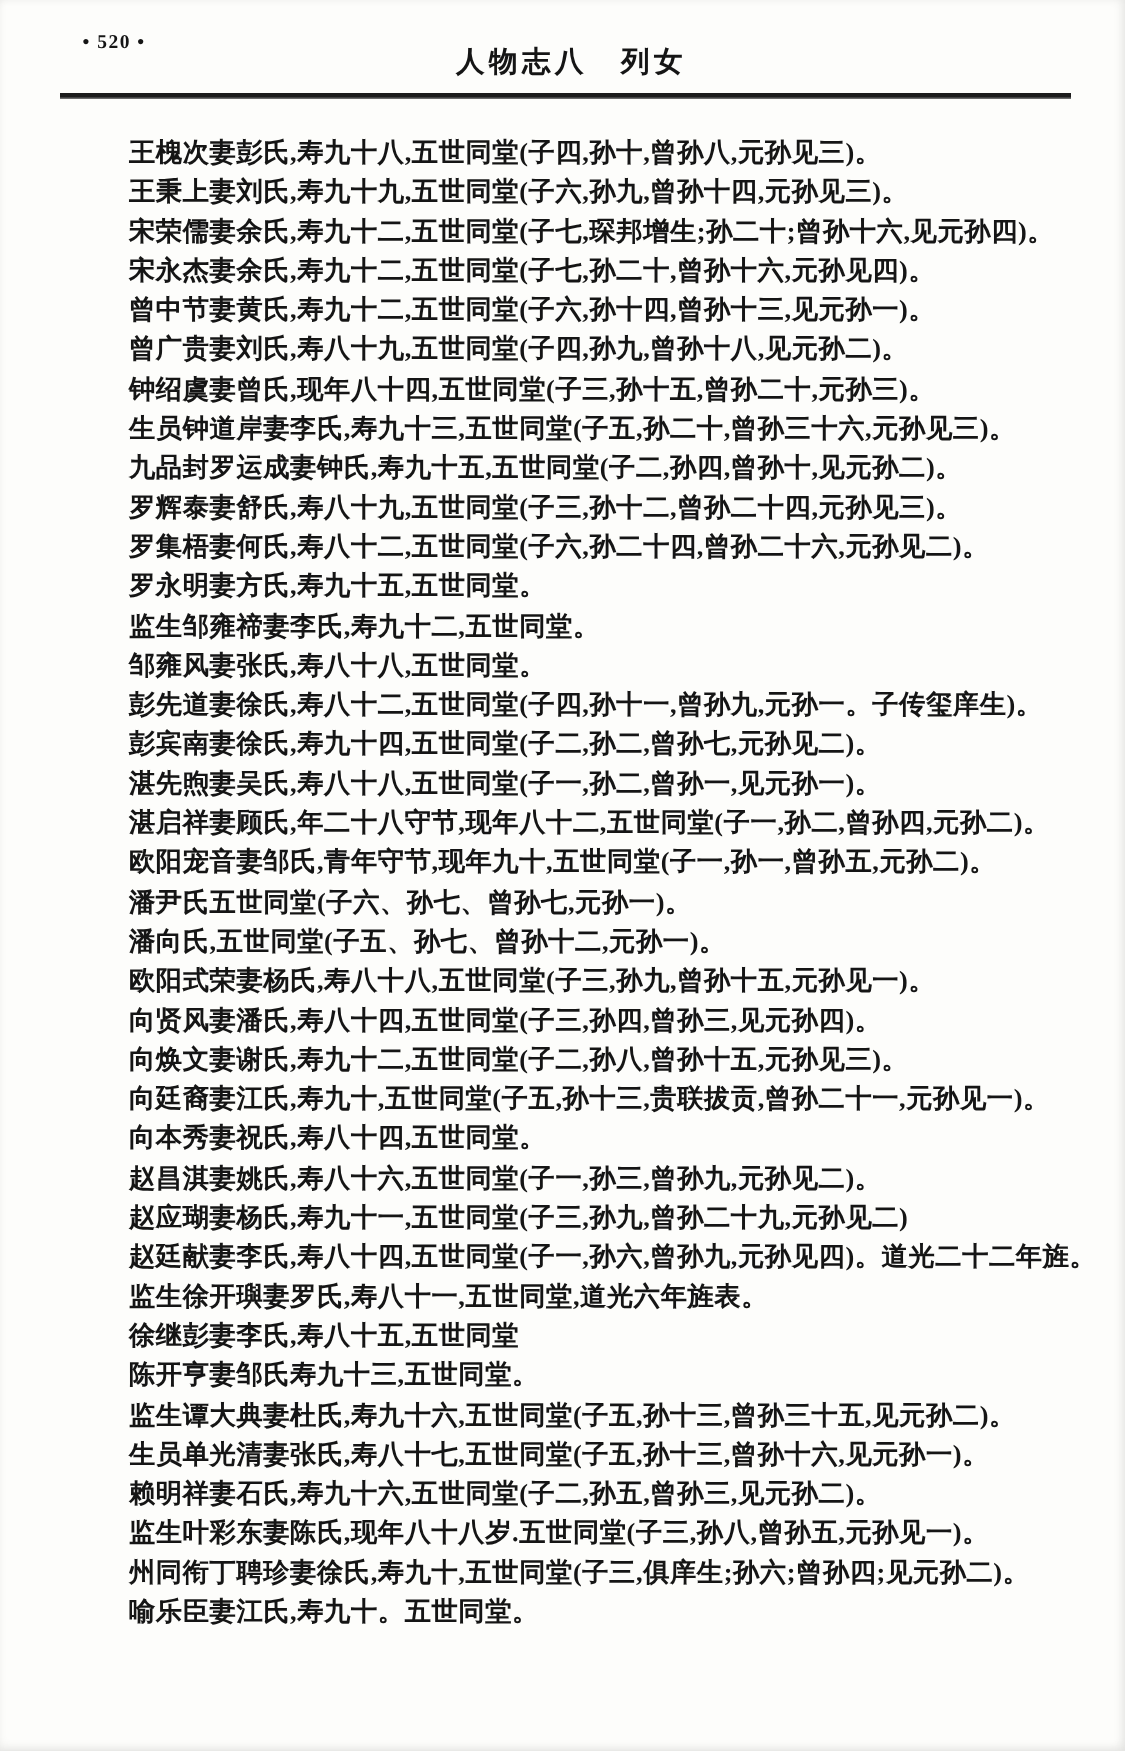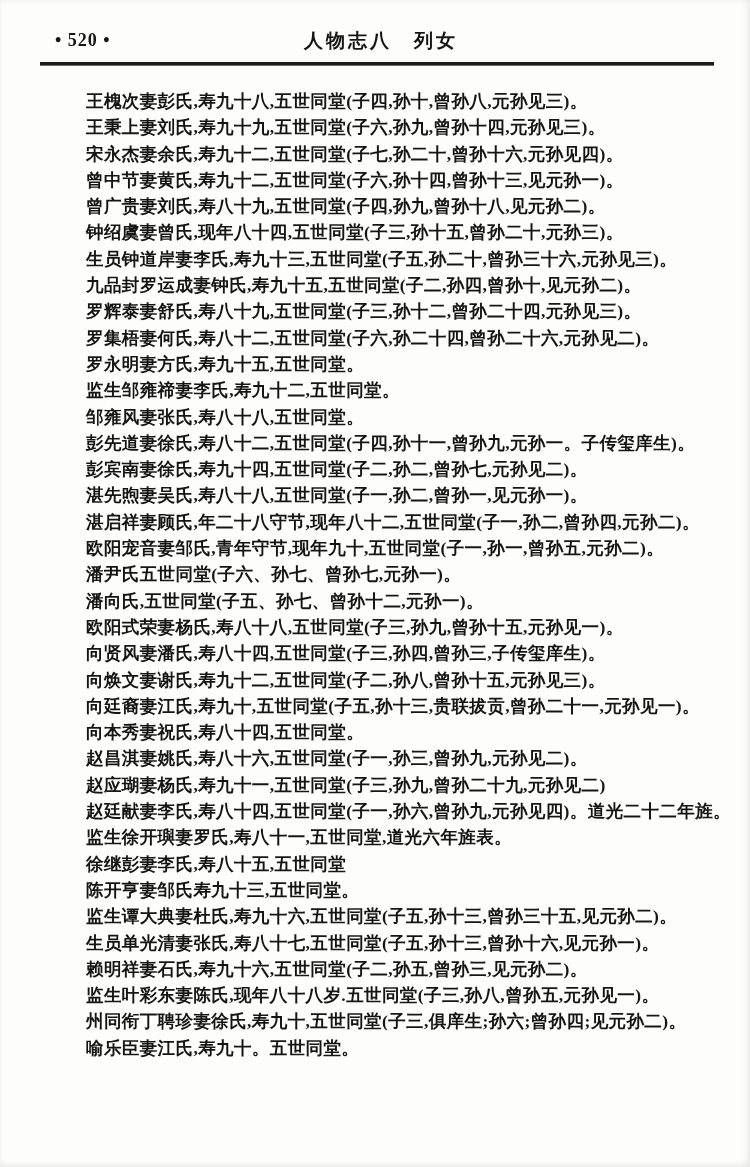--- a/index.html
+++ b/index.html
@@ -18,22 +18,22 @@
     color: #151515;
     box-shadow: inset -3px 0 6px rgba(0,0,0,0.06), inset 0 -3px 6px rgba(0,0,0,0.05);
   }
   .page-header {
     position: relative;
     height: 62px;
   }
   .page-number {
     position: absolute;
     left: 55px;
-    top: 30px;
-    font-size: 18px;
+    top: 20px;
+    font-size: 13px;
     letter-spacing: 1px;
     font-weight: 600;
   }
   .header-title {
     position: absolute;
     left: 0;
     right: 0;
     top: 28px;
     text-align: center;
     font-size: 19px;
@@ -74,20 +74,21 @@
     <span class="header-title">人物志八　列女</span>
     <div class="header-rule"></div>
   </div>
 
   <div class="content">
 
       <div class="entry">王槐次妻彭氏,寿九十八,五世同堂(子四,孙十,曾孙八,元孙见三)。</div>
 
       <div class="entry">王秉上妻刘氏,寿九十九,五世同堂(子六,孙九,曾孙十四,元孙见三)。</div>
 
+      <div class="entry">宋荣儒妻余氏,寿九十二,五世同堂(子七,琛邦增生;孙二十;曾孙十六,见元孙四)。</div>
 
       <div class="entry">宋永杰妻余氏,寿九十二,五世同堂(子七,孙二十,曾孙十六,元孙见四)。</div>
 
       <div class="entry">曾中节妻黄氏,寿九十二,五世同堂(子六,孙十四,曾孙十三,见元孙一)。</div>
 
       <div class="entry">曾广贵妻刘氏,寿八十九,五世同堂(子四,孙九,曾孙十八,见元孙二)。</div>
 
       <div class="entry">钟绍虞妻曾氏,现年八十四,五世同堂(子三,孙十五,曾孙二十,元孙三)。</div>
 
       <div class="entry">生员钟道岸妻李氏,寿九十三,五世同堂(子五,孙二十,曾孙三十六,元孙见三)。</div>
@@ -115,21 +116,21 @@
       <div class="entry">湛启祥妻顾氏,年二十八守节,现年八十二,五世同堂(子一,孙二,曾孙四,元孙二)。</div>
 
       <div class="entry">欧阳宠音妻邹氏,青年守节,现年九十,五世同堂(子一,孙一,曾孙五,元孙二)。</div>
 
       <div class="entry">潘尹氏五世同堂(子六、孙七、曾孙七,元孙一)。</div>
 
       <div class="entry">潘向氏,五世同堂(子五、孙七、曾孙十二,元孙一)。</div>
 
       <div class="entry">欧阳式荣妻杨氏,寿八十八,五世同堂(子三,孙九,曾孙十五,元孙见一)。</div>
 
-      <div class="entry">向贤风妻潘氏,寿八十四,五世同堂(子三,孙四,曾孙三,子传玺庠生)。</div>
+      <div class="entry">向贤风妻潘氏,寿八十四,五世同堂(子三,孙四,曾孙三,见元孙四)。</div>
 
       <div class="entry">向焕文妻谢氏,寿九十二,五世同堂(子二,孙八,曾孙十五,元孙见三)。</div>
 
       <div class="entry">向廷裔妻江氏,寿九十,五世同堂(子五,孙十三,贵联拔贡,曾孙二十一,元孙见一)。</div>
 
       <div class="entry">向本秀妻祝氏,寿八十四,五世同堂。</div>
 
       <div class="entry">赵昌淇妻姚氏,寿八十六,五世同堂(子一,孙三,曾孙九,元孙见二)。</div>
 
       <div class="entry">赵应瑚妻杨氏,寿九十一,五世同堂(子三,孙九,曾孙二十九,元孙见二)</div>

